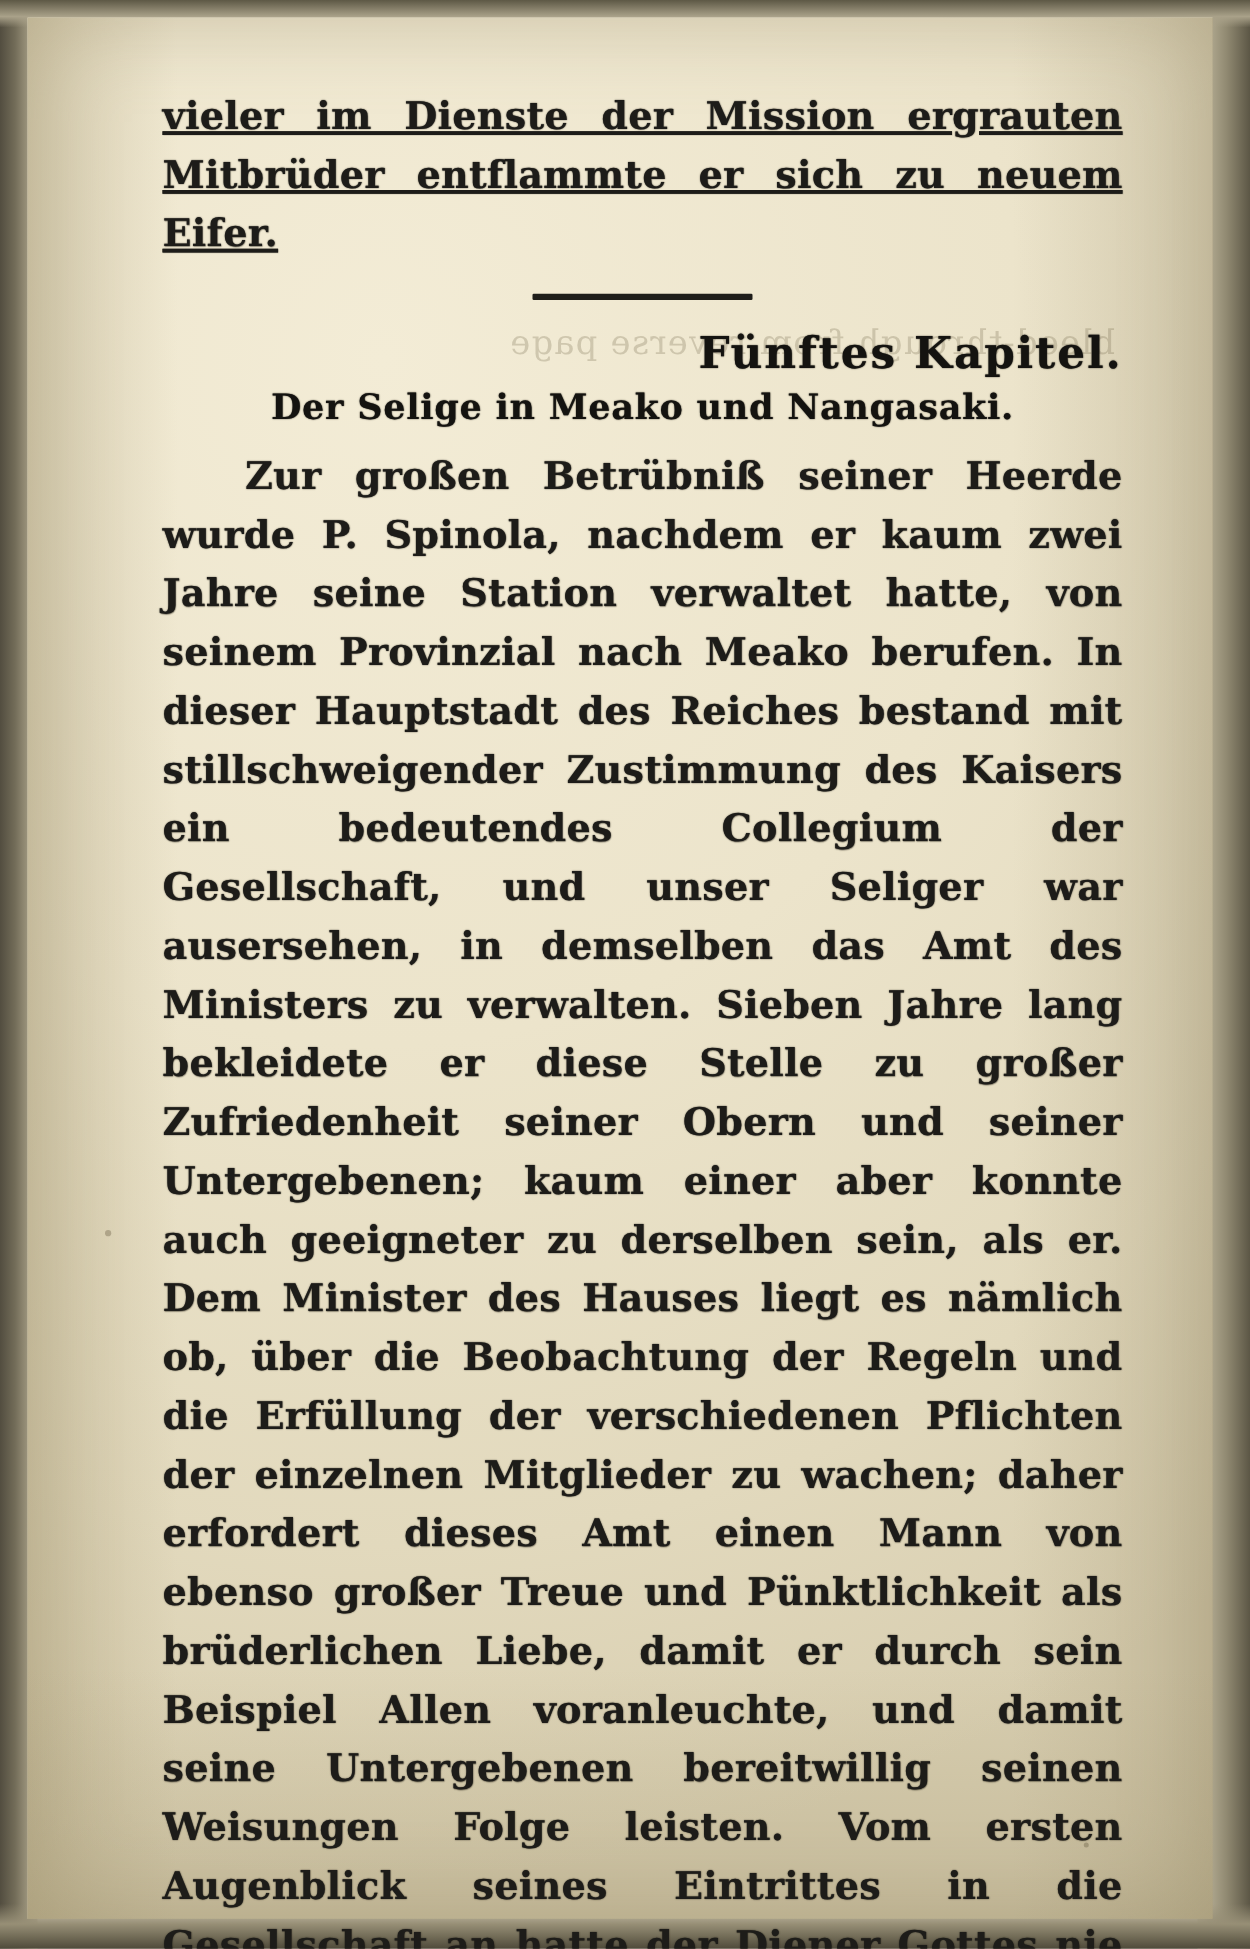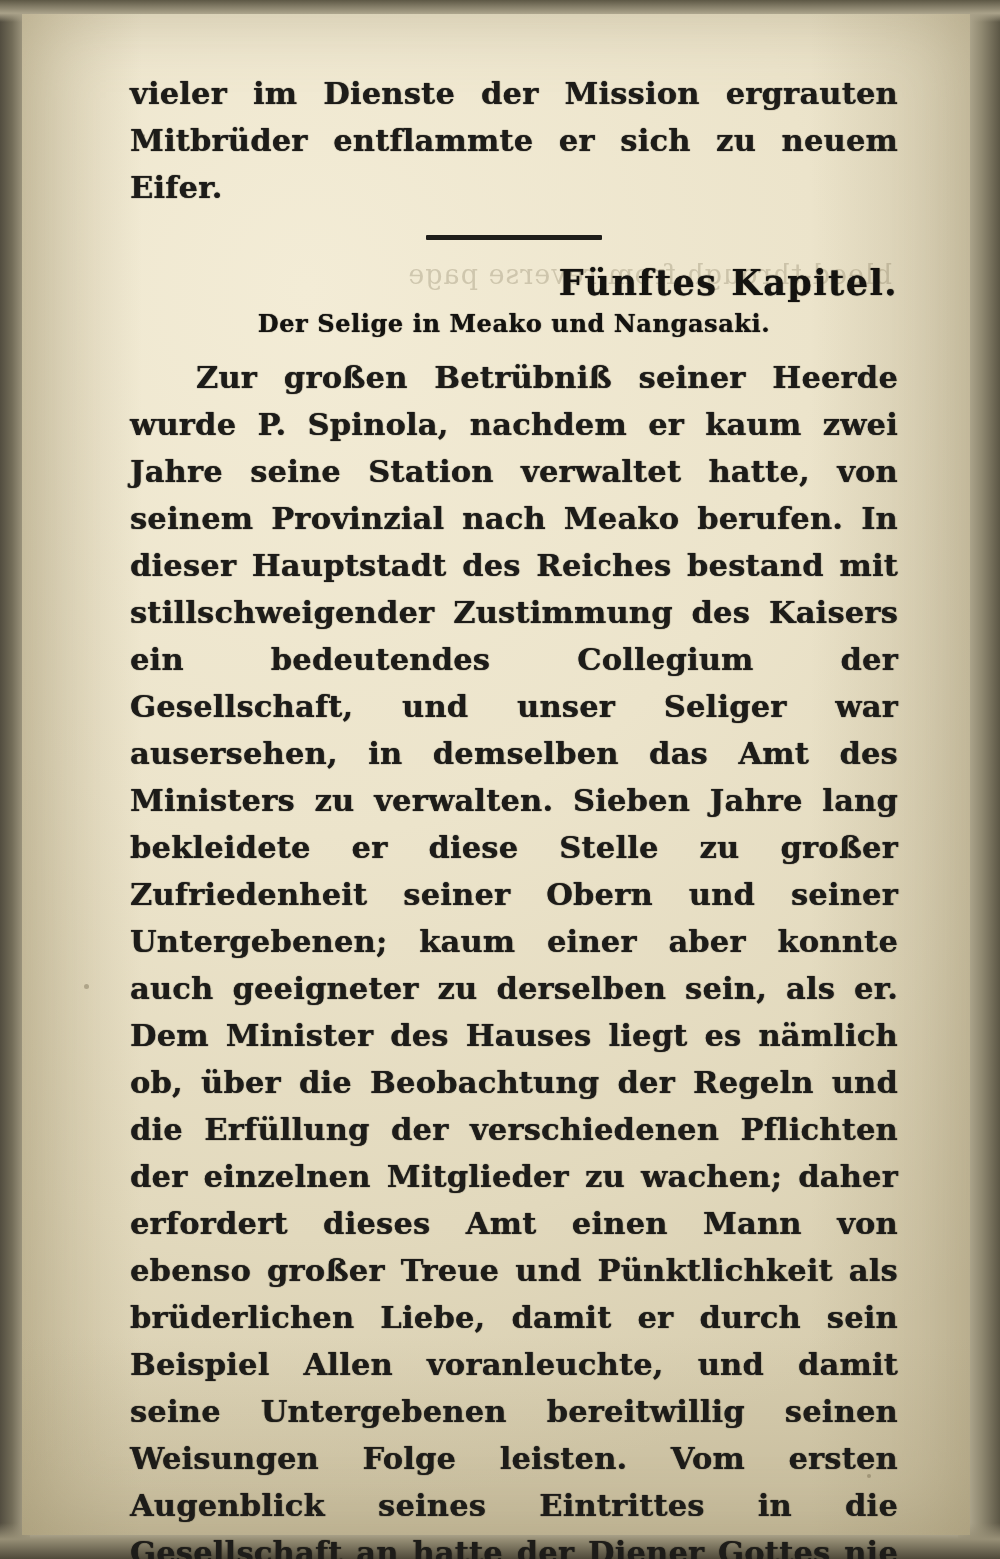--- a/index.html
+++ b/index.html
@@ -110,42 +110,42 @@
   .para {
     font-size: 30.5px;
     line-height: 47px;
     text-align: justify;
     text-justify: inter-word;
     color: #1d1c19;
     font-weight: 600;
     letter-spacing: .2px;
     -webkit-font-smoothing: none;
   }
-  .para-top { margin: 0 0 14px 0; }
+  .para-top { margin: 0 0 14px 0; text-decoration: underline; }
   .para-body { margin: 10px 0 0 0; text-indent: 66px; }
 
   .rule {
     width: 176px;
     height: 5px;
     background: #1f1e1a;
     margin: 24px auto 22px auto;
     border-radius: 1px;
   }
 
   .chapter-title {
     text-align: right;
     font-size: 35px;
     font-weight: 800;
     letter-spacing: 1.5px;
     margin: 4px 0 2px 0;
     color: #141310;
   }
   .chapter-sub {
     text-align: center;
-    font-size: 24px;
+    font-size: 28px;
     font-weight: 800;
     letter-spacing: .6px;
     margin: 6px 0 16px 0;
     color: #141310;
   }
 
   
   .inky { text-shadow: 0 0 1.1px rgba(30,28,22,.85), 0.4px 0.3px 0.8px rgba(60,55,40,.35); }
 </style>
 </head>

